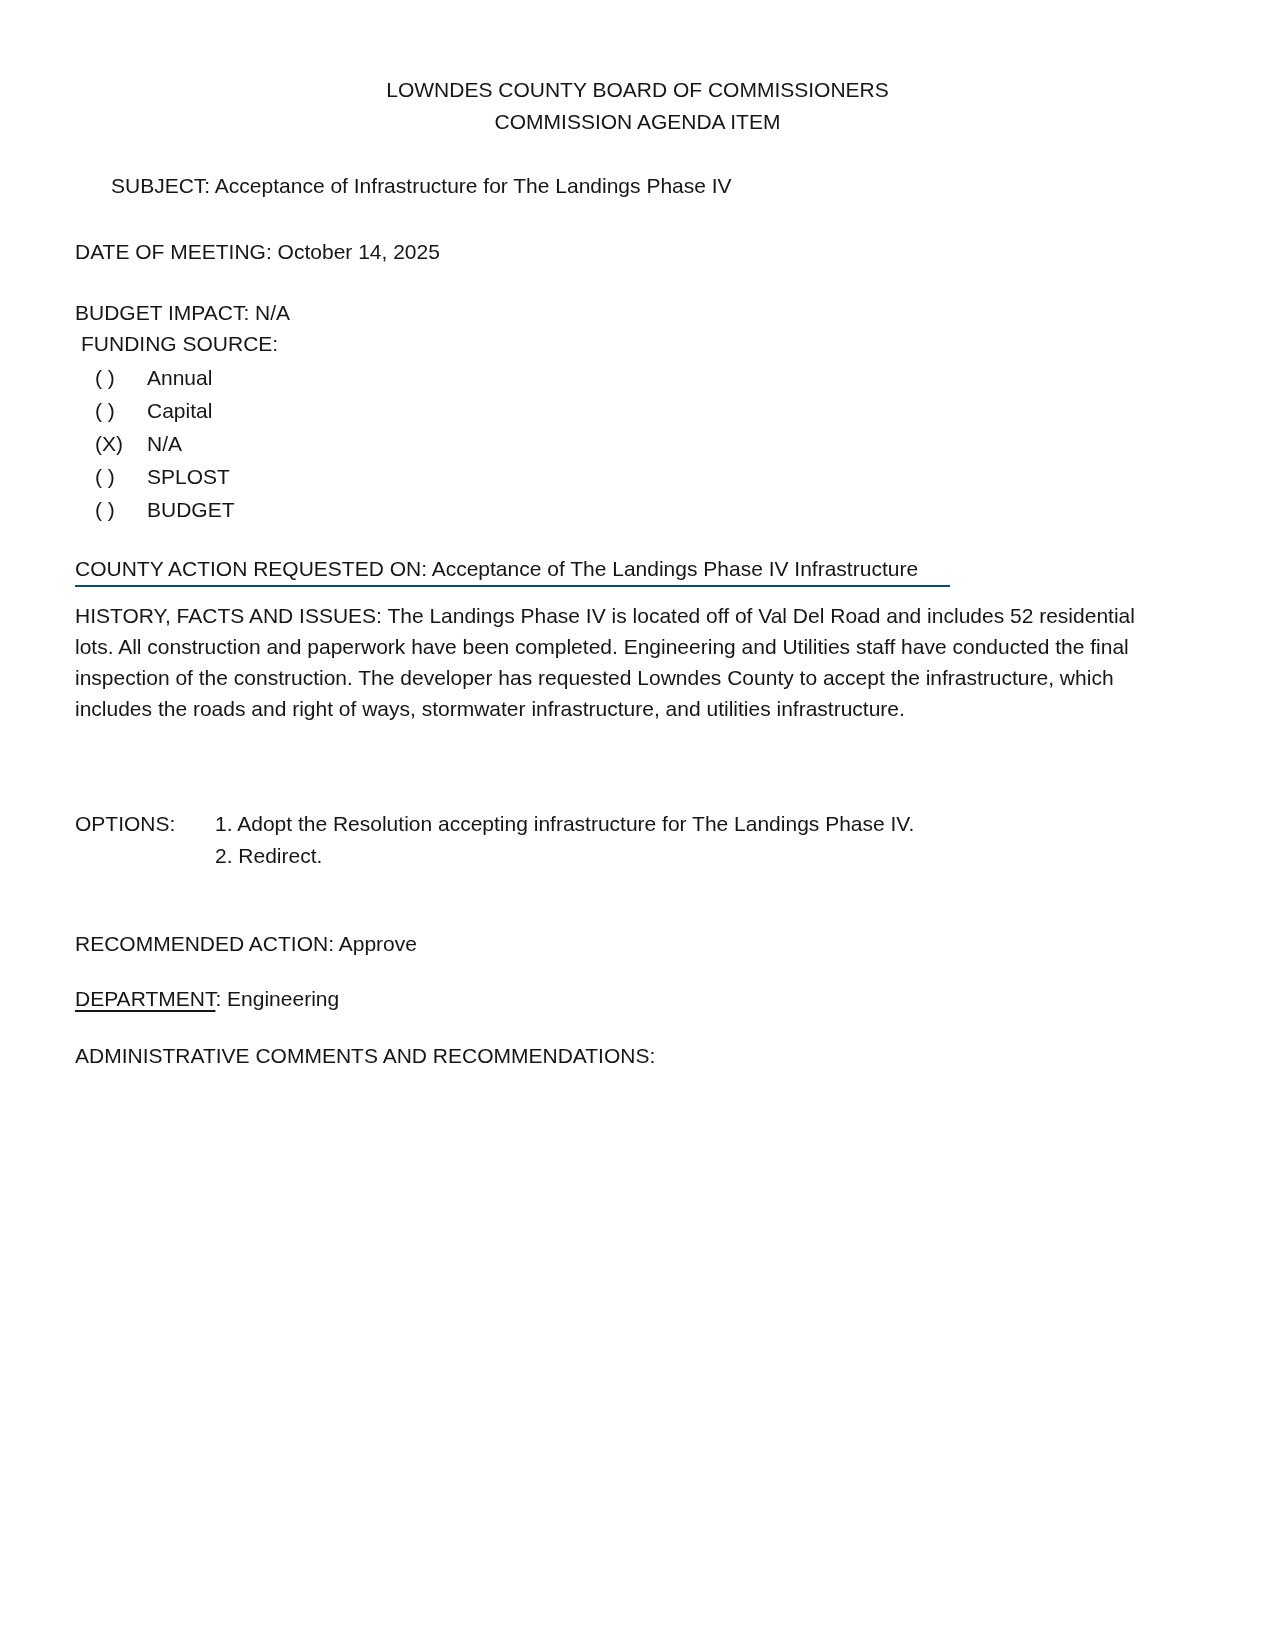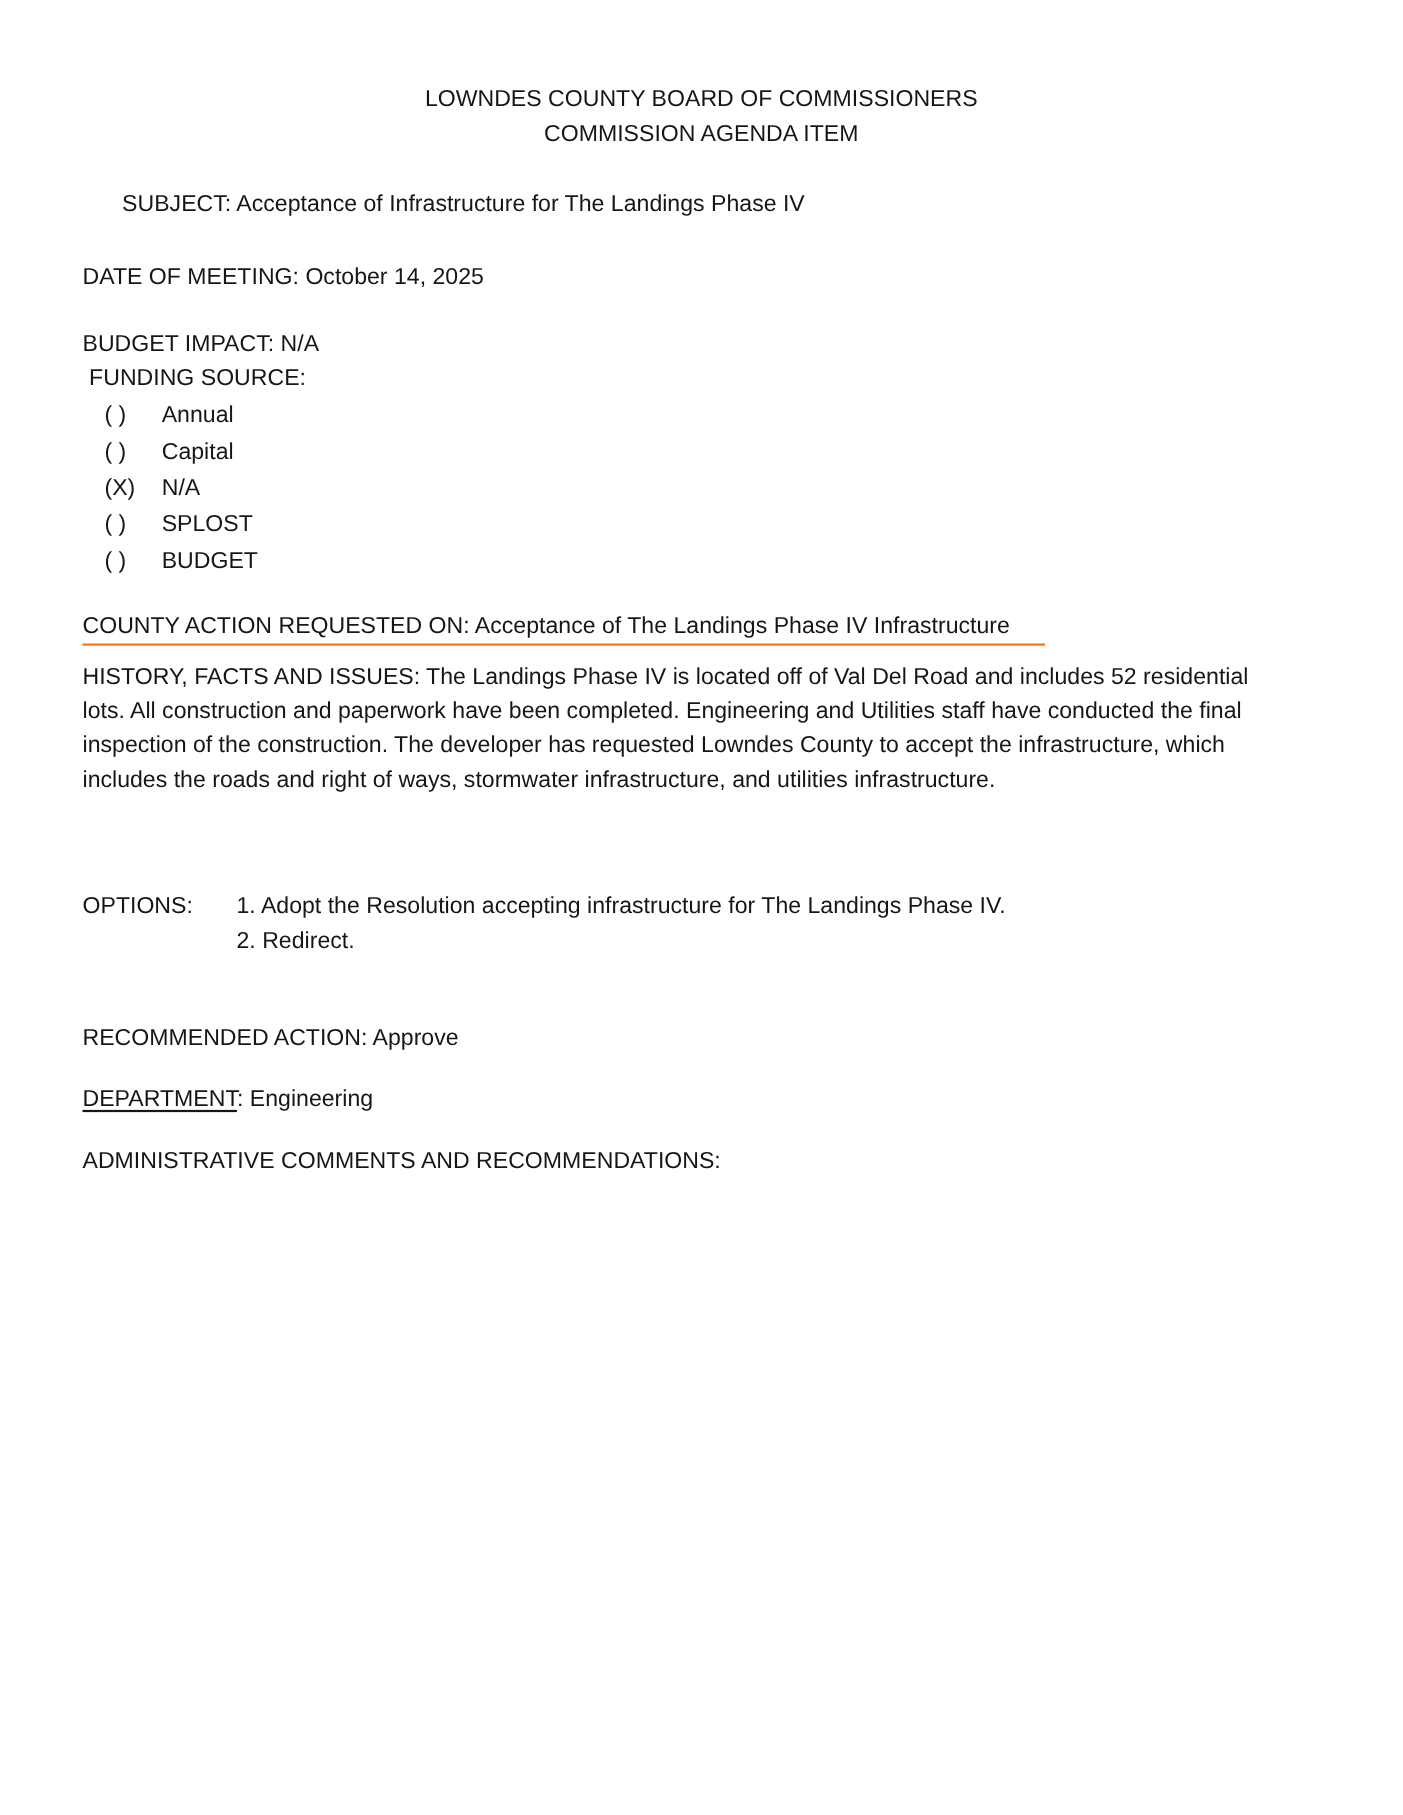--- a/index.html
+++ b/index.html
@@ -40,21 +40,21 @@
   .funding-marker {
     display: inline-block;
     width: 52px;
   }
 
   .county-action {
     top: 553px;
     left: 75px;
     width: 875px;
     padding-bottom: 1px;
-    border-bottom: 2px solid #f97316;
+    border-bottom: 2px solid #0c4a6e;
   }
 
   .history-par {
     top: 600px;
     left: 75px;
     width: 1095px;
   }
 
   .options-row { top: 808px; left: 75px; width: 1095px; line-height: 32px; }
   .options-label {

